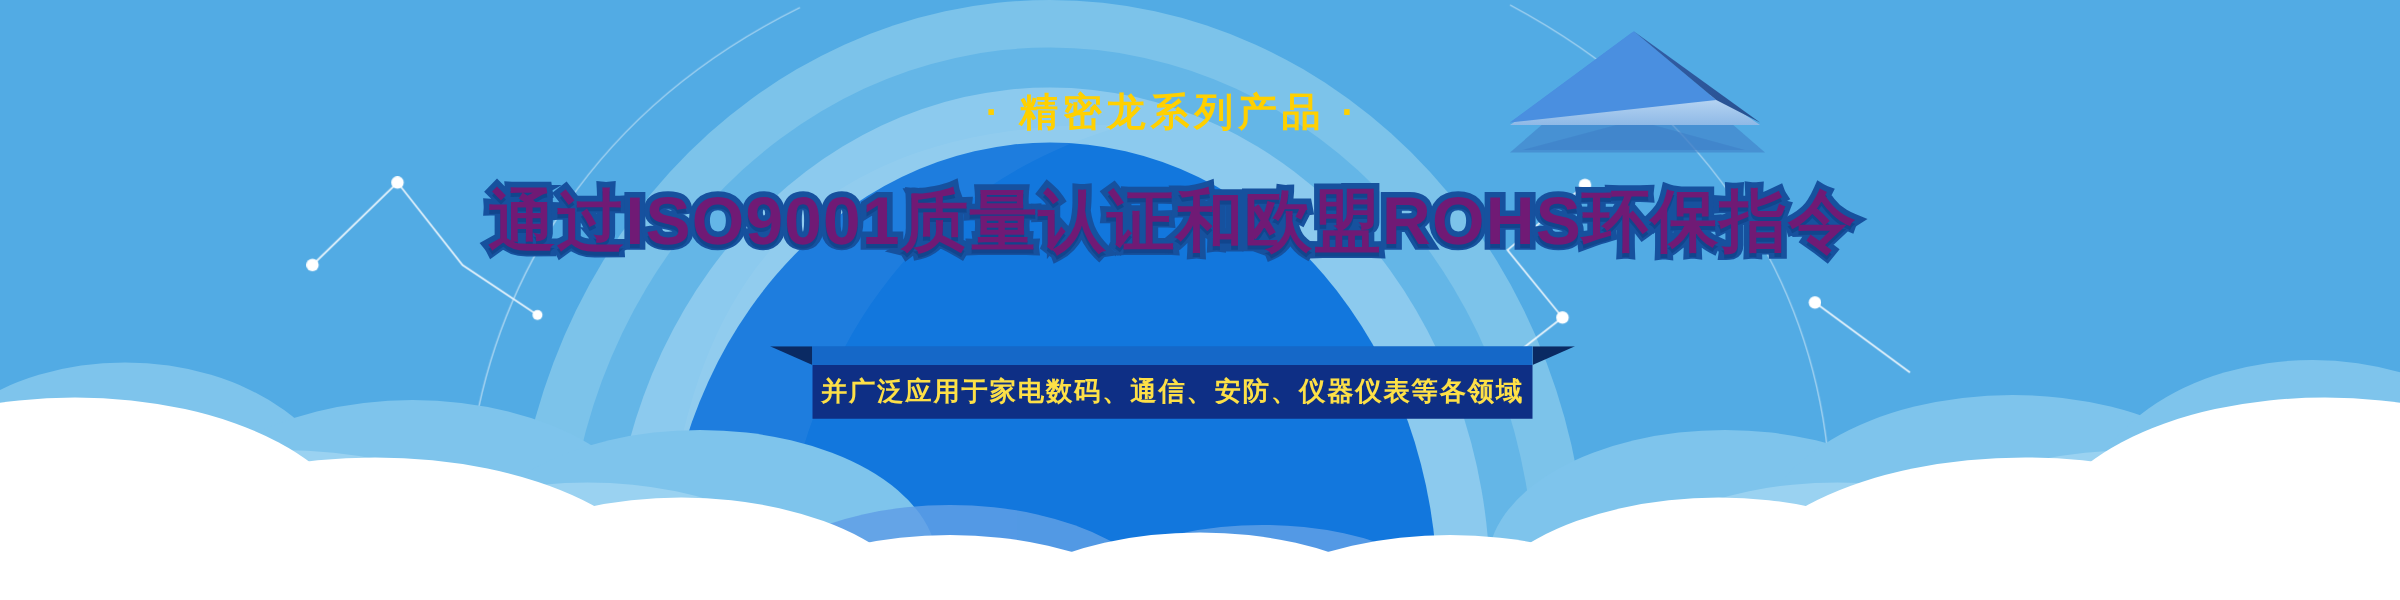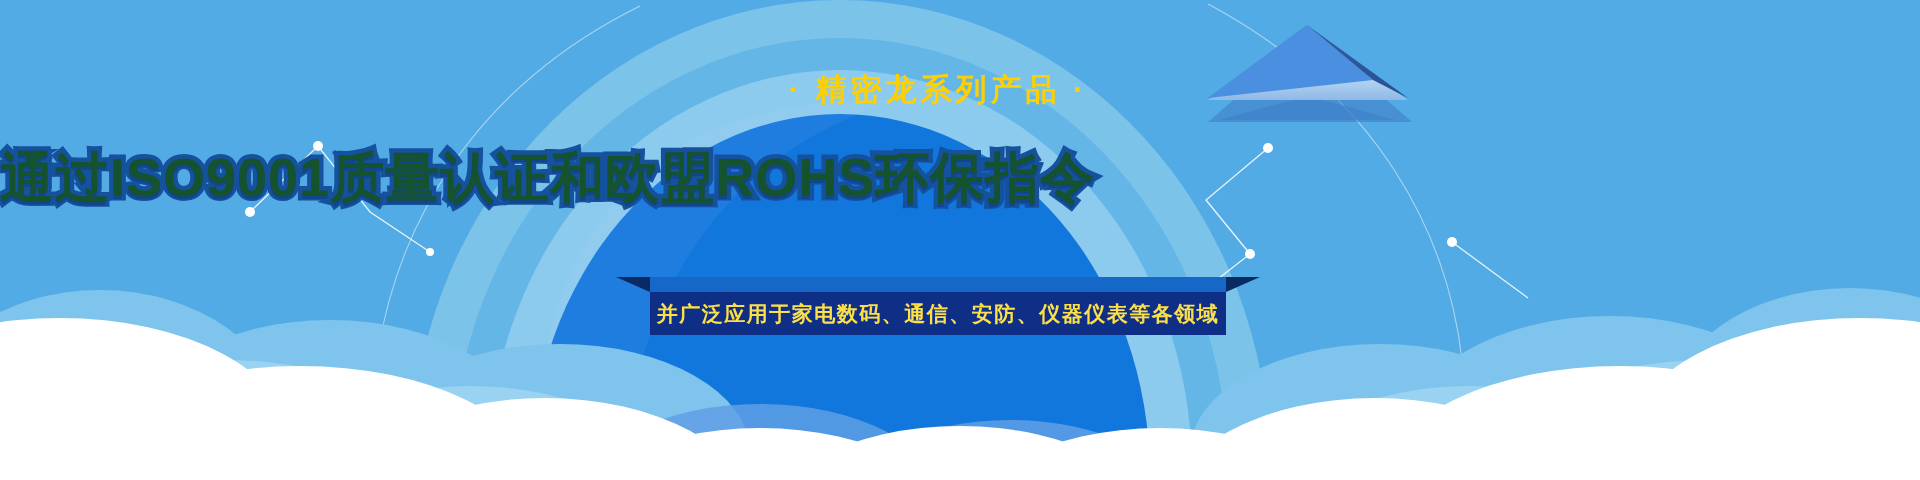--- a/index.html
+++ b/index.html
@@ -47,26 +47,27 @@
     letter-spacing:4px;
     white-space:nowrap;
     line-height:1;
   }
 
   
   .headline {
     position:absolute;
     left:0; right:0;
     top:148px;
+    text-align:center;
     font-size:54px;
     font-weight:bold;
     letter-spacing:1px;
     line-height:1.1;
     white-space:nowrap;
-    color:#14532d;
+    color:#701a75;
     -webkit-text-stroke:9px #16519e;
     paint-order:stroke fill;
     text-shadow:0 3px 0 rgba(10,50,110,.35);
   }
 
   
   .ribbon-wrap {
     position:absolute;
     left:50%;
     top:277px;

